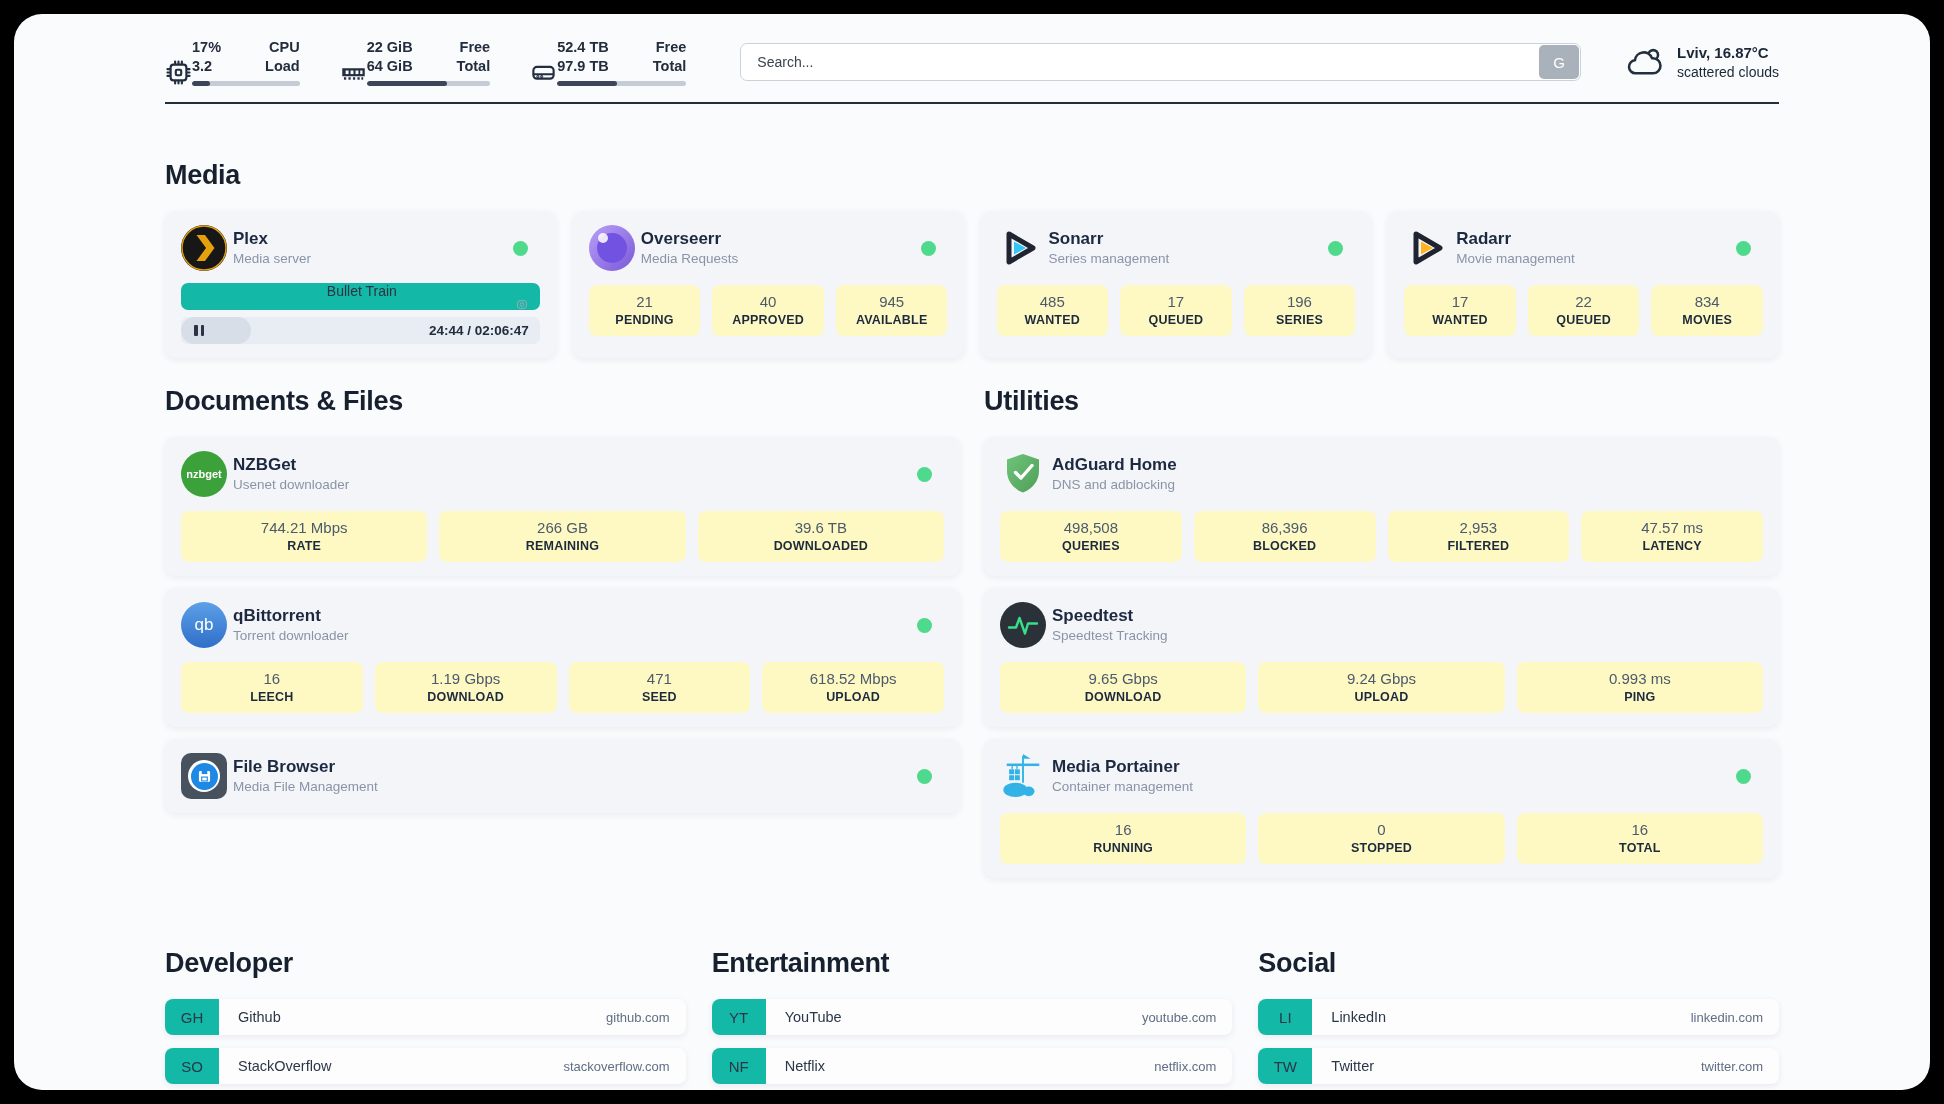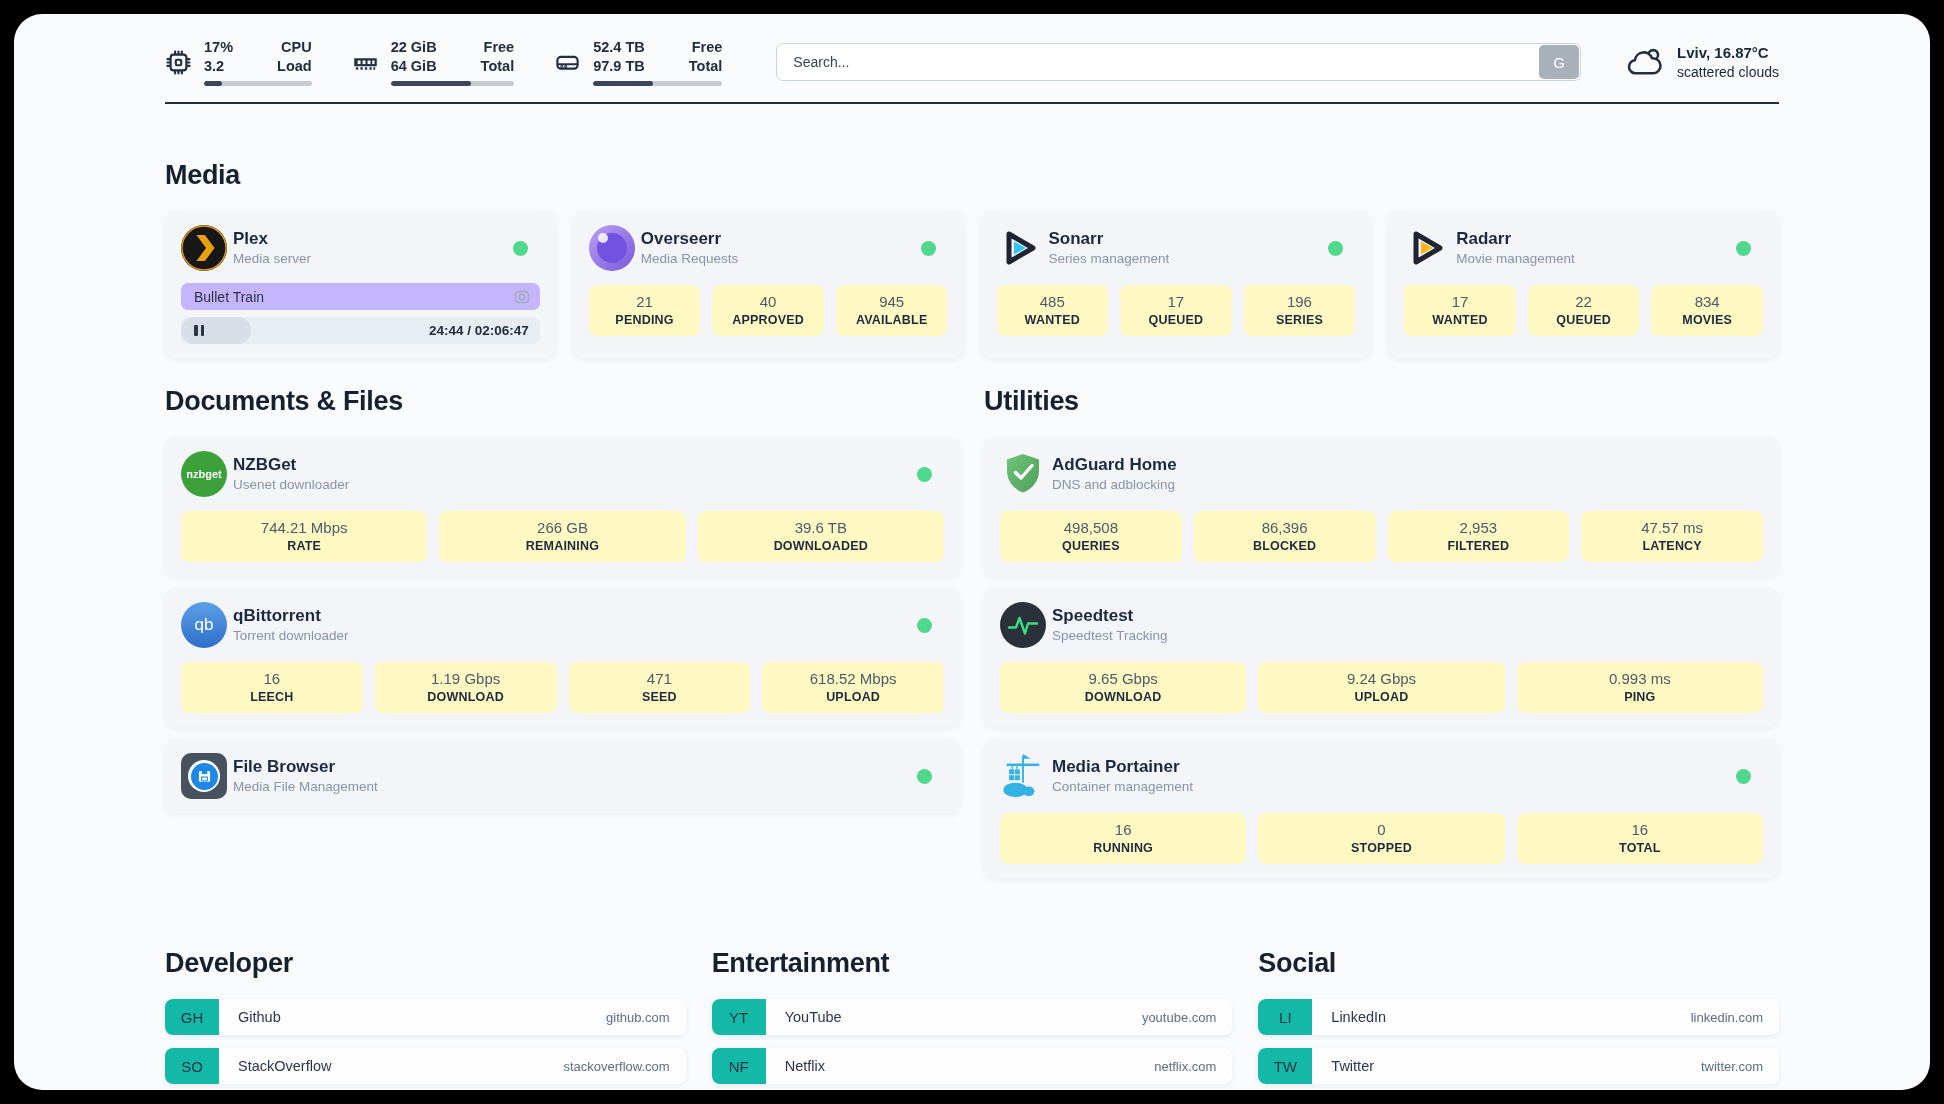--- a/index.html
+++ b/index.html
@@ -3,21 +3,21 @@
 <meta charset="utf-8">
 <style>
   * { margin:0; padding:0; box-sizing:border-box; }
   html,body { background:#000; font-family:"Liberation Sans", sans-serif; }
   .page { position:relative; width:1944px; height:1104px; background:#000; overflow:hidden; }
   .app { position:absolute; inset:14px; background:#fafbfd; border-radius:28px; padding:24px 151px 0 151px; overflow:hidden; }
 
   
   .header { display:flex; align-items:center; }
   .metrics { display:flex; gap:40px; align-items:center; }
-  .metric { display:flex; align-items:center; gap:12px; }
+  .metric { display:flex; align-items:flex-end; gap:0; }
   .metric svg { width:27px; height:27px; flex:0 0 auto; }
   .metric-text { display:flex; flex-direction:column; }
   .metric-cols { display:flex; gap:44px; }
   .mcol { display:flex; flex-direction:column; font-size:14.5px; font-weight:700; color:#222d3d; line-height:19px; }
   .mcol.right { text-align:right; }
   .bar { margin-top:5px; height:5px; border-radius:3px; background:#c6ccd5; overflow:hidden; }
   .bar-fill { height:100%; border-radius:3px; background:#3b4758; }
 
   .search-wrap { flex:1; margin:0 44px 0 54px; position:relative; display:flex; }
   .search-input { width:100%; height:38px; border:1px solid #ccd2da; border-radius:7px; background:#fff;
@@ -45,22 +45,22 @@
   .app-title { font-size:17px; font-weight:700; color:#1c2940; line-height:22px; }
   .app-sub   { font-size:13.5px; color:#8a94a8; line-height:18px; }
   .dot { width:15px; height:15px; border-radius:50%; background:#4fd98c; margin-left:auto; margin-right:12px; flex:0 0 auto; }
 
   .stats { display:flex; gap:12px; margin-top:14px; }
   .stat { flex:1; background:#fef9c3; border-radius:8px; padding:6px 8px 7px; text-align:center; }
   .stat-value { font-size:15px; color:#4c5a6b; line-height:21px; }
   .stat-label { font-size:12.5px; font-weight:700; color:#1d2a3d; line-height:17px; letter-spacing:0.2px; }
 
   
-  .np-bar { margin-top:12px; height:27px; background:#c4b5fd; border-radius:7px; display:flex; align-items:center;
-            padding:0 10px 0 13px; }
+  .np-bar { margin-top:12px; height:27px; background:#14b8a6; border-radius:7px; display:flex; align-items:center;
+            padding:0 10px 0 13px;flex-direction:column; }
   .np-title { font-size:14px; font-weight:500; color:#2a3444; }
   .np-bar svg { margin-left:auto; width:16px; height:16px; }
   .np-progress { margin-top:7px; height:27px; background:#e8ecf3; border-radius:7px; position:relative; overflow:hidden;
                  display:flex; align-items:center; }
   .np-fill { position:absolute; left:0; top:0; bottom:0; background:#d8deE8; border-radius:14px; }
   .pause { position:relative; z-index:1; margin-left:13px; display:flex; gap:3px; }
   .pause i { display:block; width:3.5px; height:11px; background:#2a3444; border-radius:1px; }
   .np-time { position:relative; z-index:1; margin-left:auto; margin-right:11px; font-size:13.5px; font-weight:700; color:#222d3d; }
 
   

